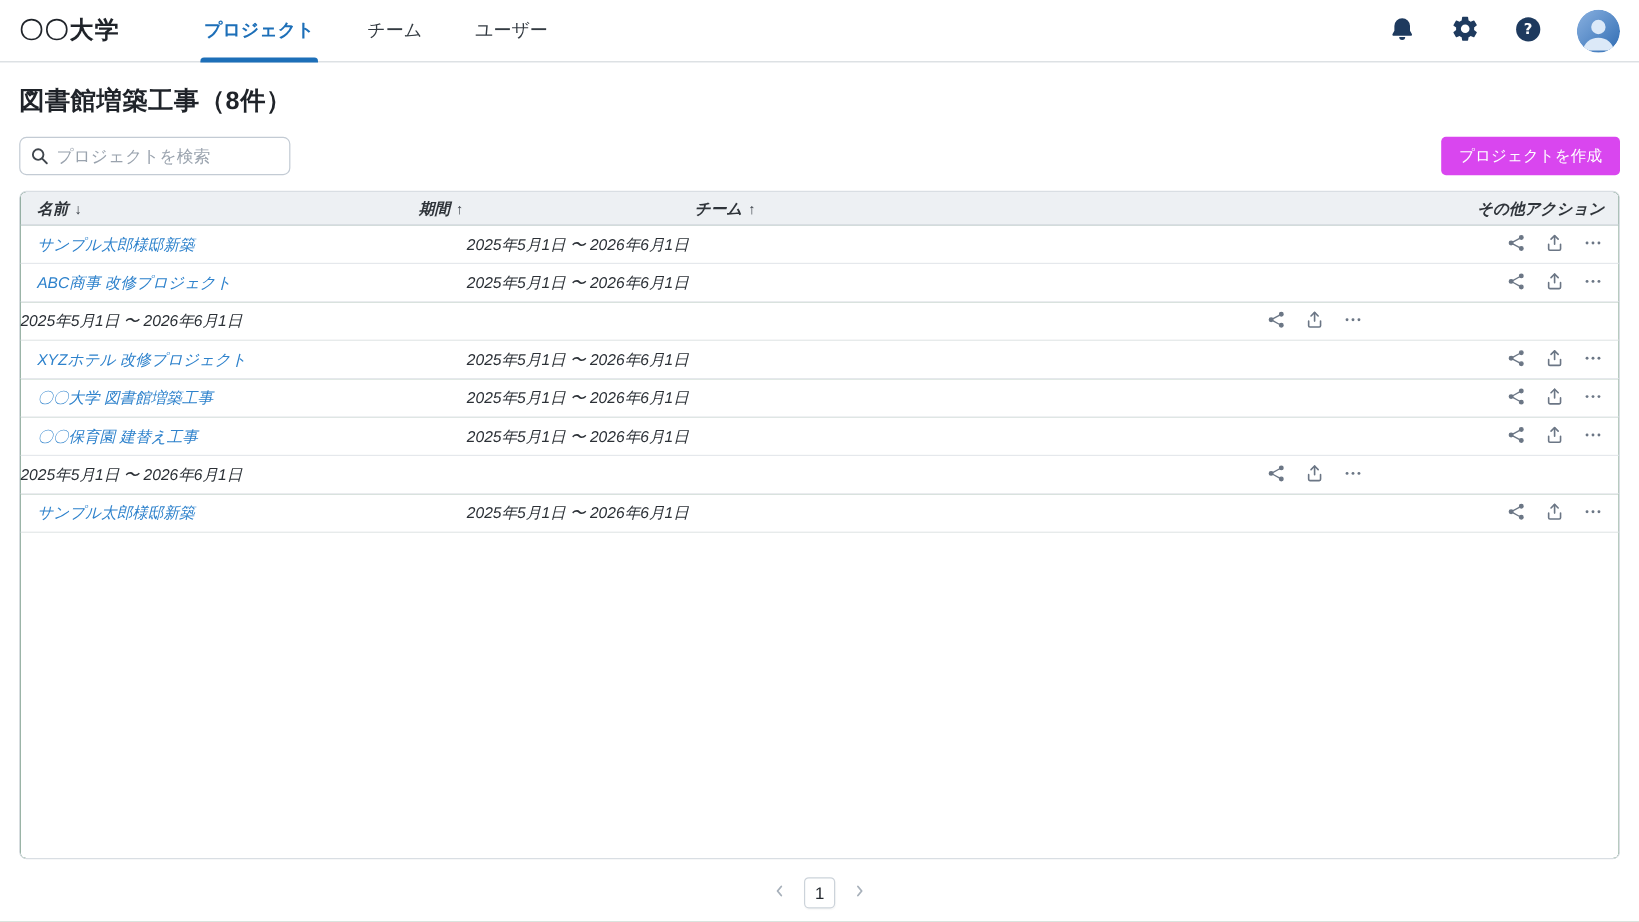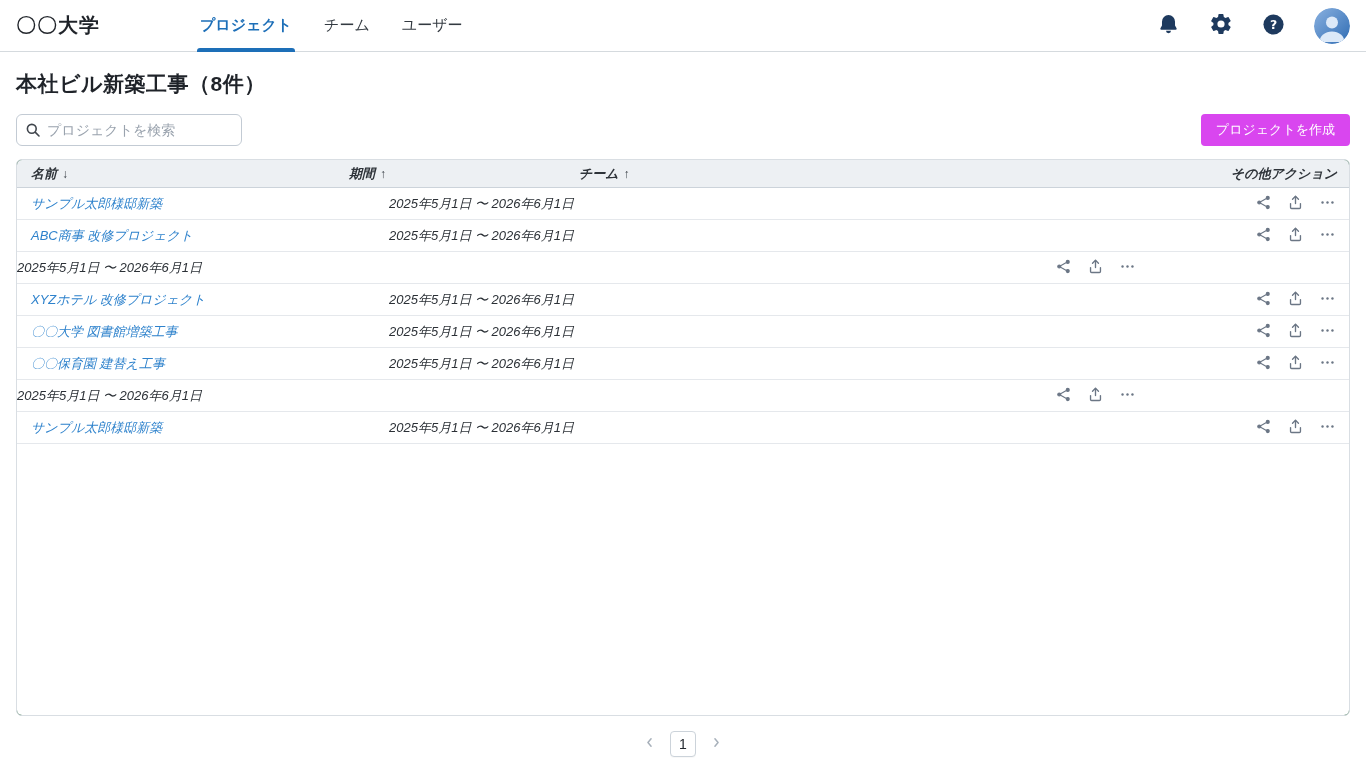--- a/index.html
+++ b/index.html
@@ -10,21 +10,21 @@
     color: #24292f;
   }
 
   
   .topbar {
     height: 52px; display: flex; align-items: center;
     padding: 0 16px; border-bottom: 1px solid #d5dade;
     background: #fff;
   }
   .app-title { font-size: 20px; font-weight: 800; color: #1f2329; letter-spacing: 1px; }
-  .nav-tabs { display: flex; gap: 32px; margin-left: 100px; height: 52px; }
+  .nav-tabs { display: flex; gap: 44px; margin-left: 70px; height: 52px; }
   .tab {
     position: relative; display: flex; align-items: center;
     height: 52px; font-size: 15px; color: #333a41; cursor: pointer;
     background: none; border: none; font-family: inherit;
   }
   .tab.active { color: #1d6fb8; font-weight: 700; }
   .tab.active::after {
     content: ""; position: absolute; left: -3px; right: -3px; bottom: 0;
     height: 4px; background: #1d6fb8; border-radius: 3px 3px 0 0;
   }
@@ -144,21 +144,21 @@
             <circle cx="18" cy="14.5" r="6" fill="#dce9f8"></circle>
             <path d="M5.5 34 a12.5 10.5 0 0 1 25 0 z" fill="#dce9f8"></path>
           </g>
         </svg>
       </span>
     </button>
   </div>
 </header>
 
 <main class="main">
-  <h1 class="page-title">本社ビル新築工事（8件）</h1>
+  <h1 class="page-title">図書館増築工事（8件）</h1>
 
   <div class="toolbar">
     <div class="search-wrap">
       <span>
         <svg width="16" height="16" viewBox="0 0 20 20" fill="none" stroke="#40464d" stroke-width="2">
           <circle cx="8.5" cy="8.5" r="5.5"></circle>
           <line x1="13" y1="13" x2="17.5" y2="17.5" stroke-linecap="round"></line>
         </svg>
       </span>
       <input class="search-input" type="text" placeholder="プロジェクトを検索" style="">

